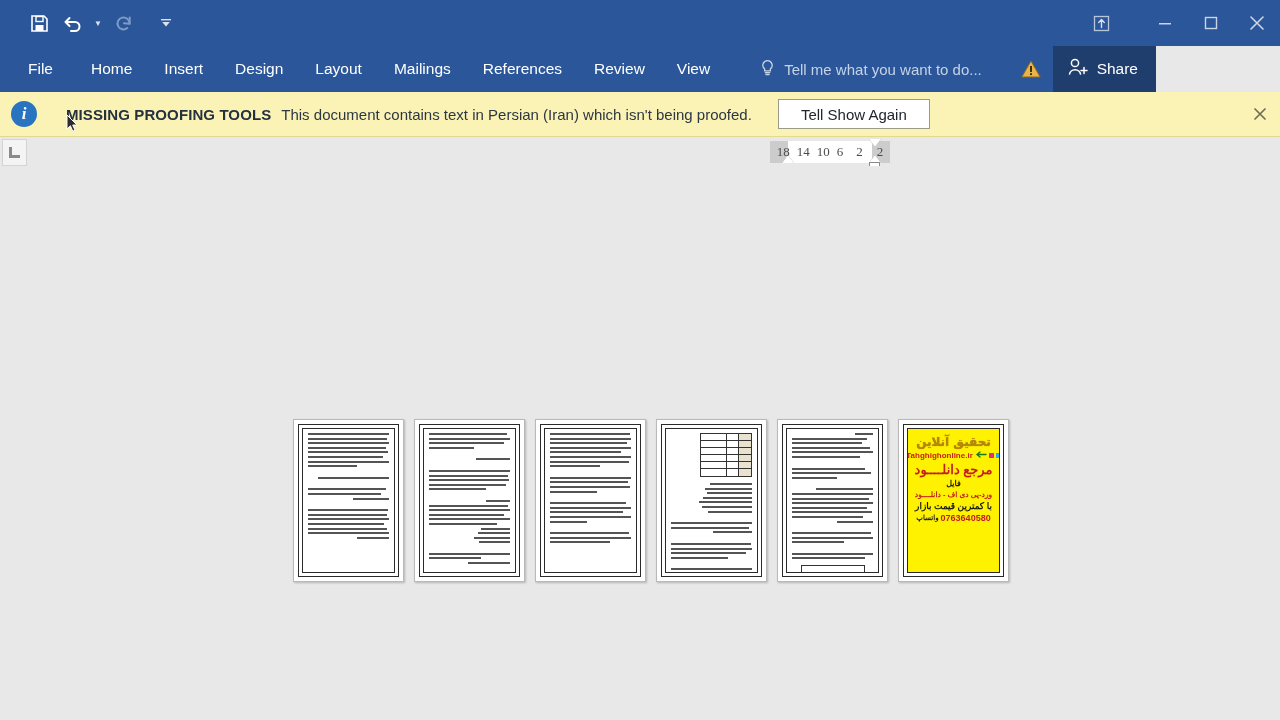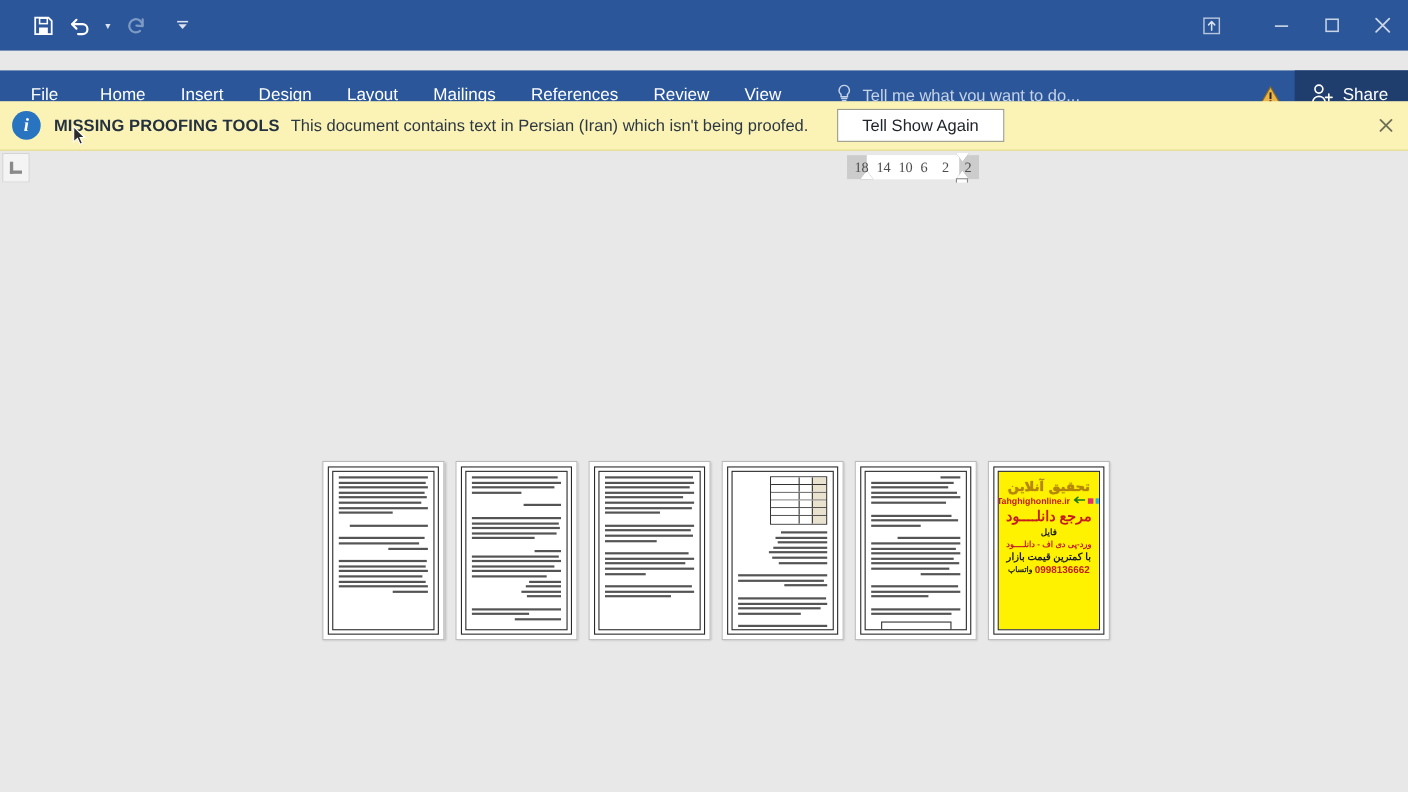--- a/index.html
+++ b/index.html
@@ -42,22 +42,22 @@
   }
   .win-btn {
     width: 46px; height: 40px;
     display: flex; align-items: center; justify-content: center;
     color: #c9d4e6;
   }
   .ribbon-up { margin-right: 18px; }
 
   
   .tabsrow {
-    position: absolute; top: 64px; left: 0;
-    width: 1280px; height: 46px;
+    position: absolute; top: 46px; left: 0;
+    width: 1156px; height: 46px;
     background: #2B579A;
     display: flex; align-items: center;
   }
   .tab {
     height: 46px; padding: 0 16px;
     display: flex; align-items: center;
     color: #ffffff; font-size: 15.5px;
     white-space: nowrap;
   }
   .tab.file { padding-left: 28px; padding-right: 22px; }
@@ -89,21 +89,21 @@
   .info-icon {
     width: 26px; height: 26px; border-radius: 50%;
     background: #2874C0; color: #fff;
     display: flex; align-items: center; justify-content: center;
     font-family: "Liberation Serif", serif;
     font-size: 17px; font-weight: bold; font-style: italic;
     margin-left: 11px; flex: none;
   }
   .msg-strong {
     font-size: 15px; font-weight: bold; color: #24313f;
-    margin-left: 12px; letter-spacing: .1px;
+    margin-left: 29px; letter-spacing: .1px;
   }
   .msg-text { font-size: 15px; color: #2c3843; margin-left: 10px; }
   .never-btn {
     margin-left: 26px;
     height: 30px; padding: 0 22px;
     background: #ffffff; border: 1px solid #9b9b8a;
     display: flex; align-items: center; justify-content: center;
     font-size: 15px; color: #20262c;
   }
   .msg-close {
@@ -614,21 +614,21 @@
                   </svg>
               </span>
               <span class="sq" style="background:#E1306C"></span>
               <span class="sq" style="background:#2AABEE"></span>
             </div>
             <div class="ad-l1">مرجع دانلــــود</div>
             <div class="ad-l2">فایل</div>
             <div class="ad-l3">ورد-پی دی اف - دانلــــود</div>
             <div class="ad-l4">با کمترین قیمت بازار</div>
             <div class="ad-phone">
-              <span>0998136662</span>
+              <span>0763640580</span>
               <span class="ad-wa">واتساپ</span>
             </div>
           </div>
         </div>
       </div>
     </div>
 
   </div>
 </div>
 

